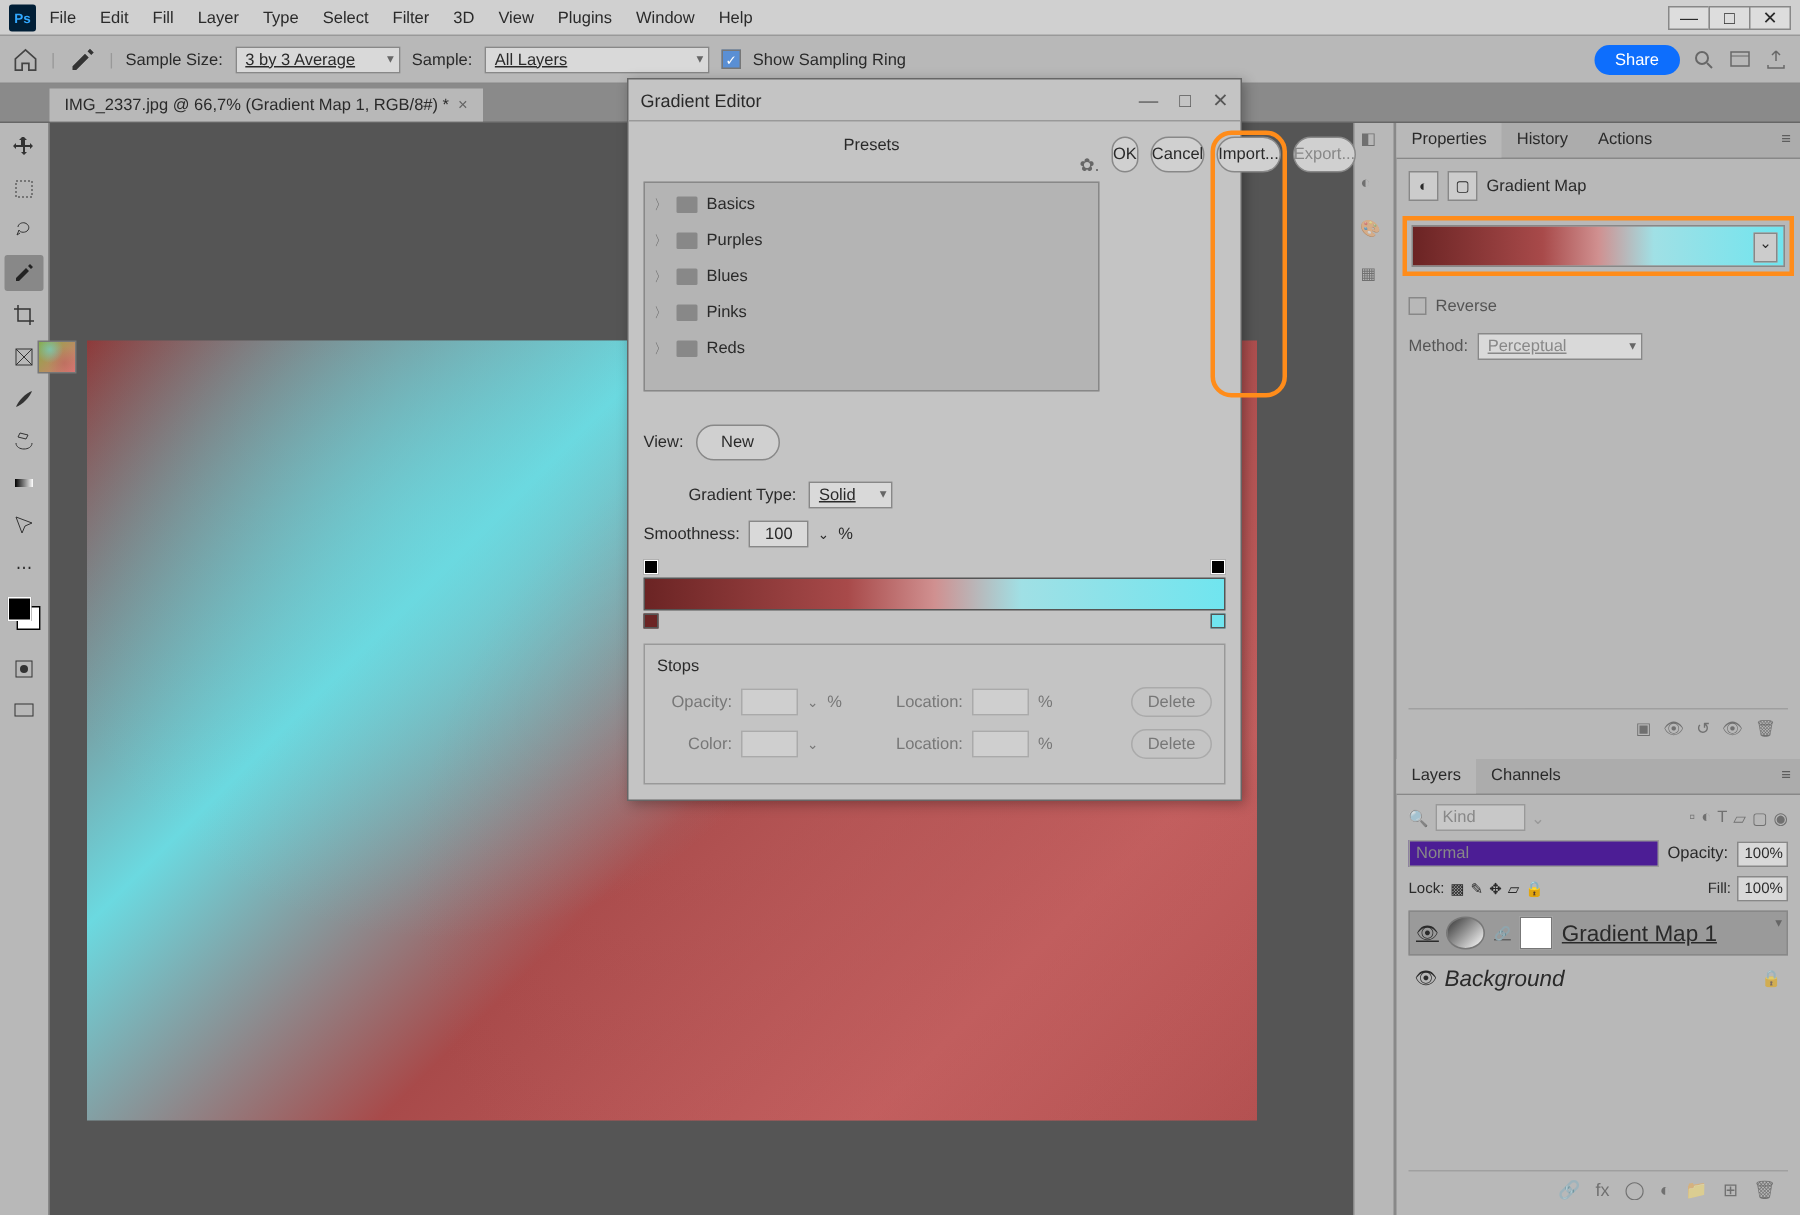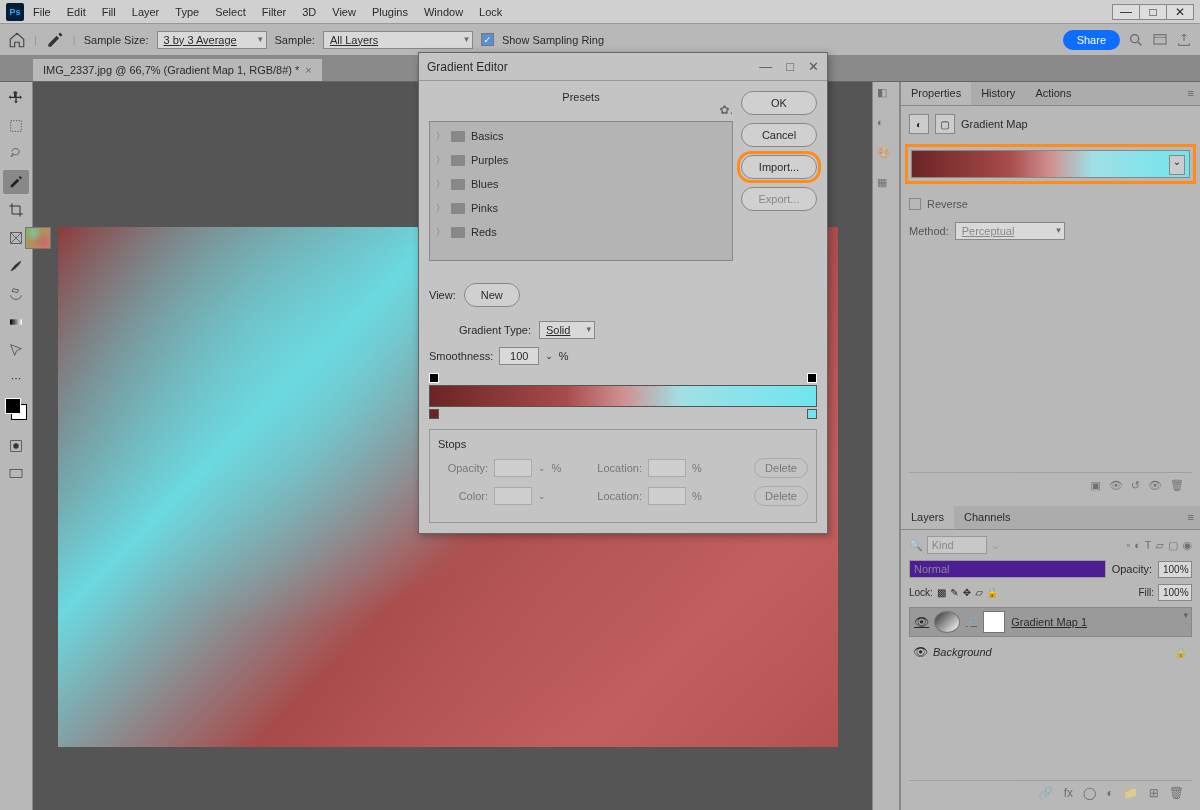--- a/index.html
+++ b/index.html
@@ -25,21 +25,21 @@
 .tools { width: 33px; background: #b8b8b8; border-right: 1px solid #888; display: flex; flex-direction: column; align-items: center; padding-top: 4px; gap: 4px; }
 .tool { width: 26px; height: 24px; display: flex; align-items: center; justify-content: center; border-radius: 2px; }
 .tool.active { background: #888; }
 .tool svg { width: 16px; height: 16px; }
 .swatch { width: 22px; height: 22px; position: relative; margin-top: 4px; }
 .swatch .fg { width: 16px; height: 16px; background: #000; border: 1px solid #fff; position: absolute; top: 0; left: 0; }
 .swatch .bg { width: 16px; height: 16px; background: #fff; border: 1px solid #000; position: absolute; bottom: 0; right: 0; }
 .canvas { flex: 1; background: #555; position: relative; overflow: hidden; }
 .img { position: absolute; left: 25px; top: 145px; width: 780px; height: 520px; background: linear-gradient(135deg, #8e3a3a 0%, #6bd9e0 30%, #a84a4a 55%, #c56060 80%, #b35050 100%); }
 .img::before { content: ""; position: absolute; inset: 0; background: radial-gradient(circle at 30% 25%, rgba(107,217,224,.6) 0%, transparent 40%), radial-gradient(circle at 70% 70%, rgba(185,90,90,.5) 0%, transparent 50%); }
-.rpanels { width: 300px; background: #b8b8b8; display: flex; flex-direction: column; border-left: 1px solid #888; }
+.rpanels { width: 270px; background: #b8b8b8; display: flex; flex-direction: column; border-left: 1px solid #888; }
 .iconstrip { width: 28px; background: #b8b8b8; border-left: 1px solid #888; border-right: 1px solid #888; display: flex; flex-direction: column; align-items: center; padding-top: 4px; gap: 12px; }
 .iconstrip div { width: 18px; height: 18px; opacity: .5; }
 .panel-tabs { height: 24px; background: #acacac; display: flex; align-items: stretch; border-bottom: 1px solid #888; }
 .ptab { padding: 5px 10px; font-size: 11px; }
 .ptab.active { background: #b8b8b8; }
 .ptab-menu { margin-left: auto; padding: 5px 6px; opacity: .6; }
 .prop-body { padding: 8px; }
 .prop-head { display: flex; align-items: center; gap: 6px; margin-bottom: 10px; }
 .prop-ico { width: 20px; height: 20px; border: 1px solid #888; background: #ccc; display: flex; align-items: center; justify-content: center; font-size: 10px; }
 .grad-highlight { border: 3px solid #ff8c1a; padding: 3px; margin: 0 -4px 8px -4px; }
@@ -53,32 +53,32 @@
 .lay-row2 { display: flex; align-items: center; gap: 6px; margin-bottom: 6px; }
 .blend { flex: 1; border: 1px solid #999; padding: 2px 4px; background: #4c1d95; color: #888; position: relative; }
 .lay-row3 { display: flex; align-items: center; gap: 4px; margin-bottom: 6px; font-size: 10px; }
 .layer { height: 30px; display: flex; align-items: center; gap: 6px; padding: 0 4px; }
 .layer.sel { background: #9a9a9a; }
 .eye { width: 14px; font-size: 12px; }
 .thumb { width: 26px; height: 22px; border: 1px solid #777; background: #fff; }
 .thumb.grad { background: linear-gradient(135deg, #333, #fff); border-radius: 50%; }
 .thumb.img { background: linear-gradient(135deg, #8a4, #d77); }
 .mask { width: 22px; height: 22px; background: #fff; border: 1px solid #777; }
-.lname { font-size: 11px; }
+.lname { font-size: 15px; }
 .lname.it { font-style: italic; }
 .lock { margin-left: auto; opacity: .6; }
 .layer-foot { height: 24px; border-top: 1px solid #888; display: flex; align-items: center; justify-content: flex-end; gap: 10px; padding: 0 8px; opacity: .5; font-size: 12px; }
 
 
 .dialog { position: absolute; left: 418px; top: 52px; width: 410px; background: #c4c4c4; border: 1px solid #666; box-shadow: 2px 2px 8px rgba(0,0,0,.3); z-index: 100; }
 .dlg-title { height: 28px; display: flex; align-items: center; padding: 0 8px; font-size: 12px; border-bottom: 1px solid #999; }
 .dlg-winbtn { margin-left: auto; display: flex; gap: 14px; font-size: 13px; opacity: .7; }
 .dlg-body { padding: 10px; display: flex; gap: 8px; }
 .dlg-left { flex: 1; }
-.dlg-right { width: 76px; display: flex; flex-direction: column; gap: 8px; }
+.dlg-right { width: 76px; display: flex; flex-direction: row; gap: 8px; }
 .dlg-btn { height: 24px; border: 1px solid #888; background: #d0d0d0; border-radius: 12px; display: flex; align-items: center; justify-content: center; font-size: 11px; }
 .dlg-btn.disabled { color: #888; }
 .import-hl { border: 3px solid #ff8c1a; border-radius: 14px; padding: 1px; margin: -4px; }
 .presets-hdr { display: flex; align-items: center; margin-bottom: 4px; flex-direction: column; }
 .gear { margin-left: auto; font-size: 12px; opacity: .6; }
 .preset-box { height: 140px; background: #b4b4b4; border: 1px solid #888; overflow-y: scroll; padding: 2px; }
 .preset-row { height: 24px; display: flex; align-items: center; gap: 6px; padding: 0 4px; font-size: 11px; }
 .chev { font-size: 9px; color: #666; }
 .folder { width: 14px; height: 11px; background: #888; border-radius: 1px; }
 .name-row { display: flex; align-items: center; gap: 8px; margin-top: 12px; }
@@ -107,21 +107,21 @@
   <span class="mi">Edit</span>
   <span class="mi">Fill</span>
   <span class="mi">Layer</span>
   <span class="mi">Type</span>
   <span class="mi">Select</span>
   <span class="mi">Filter</span>
   <span class="mi">3D</span>
   <span class="mi">View</span>
   <span class="mi">Plugins</span>
   <span class="mi">Window</span>
-  <span class="mi">Lock</span>
+  <span class="mi">Help</span>
   <div class="winctrl">
     <div>—</div>
     <div>□</div>
     <div>✕</div>
   </div>
 </div>
 
 <div class="optionbar">
   <svg class="home-ico" viewBox="0 0 24 24">
       <path d="M3 11l9-8 9 8v10h-6v-6h-6v6H3z" fill="none" stroke="#444" stroke-width="1.5"></path>

